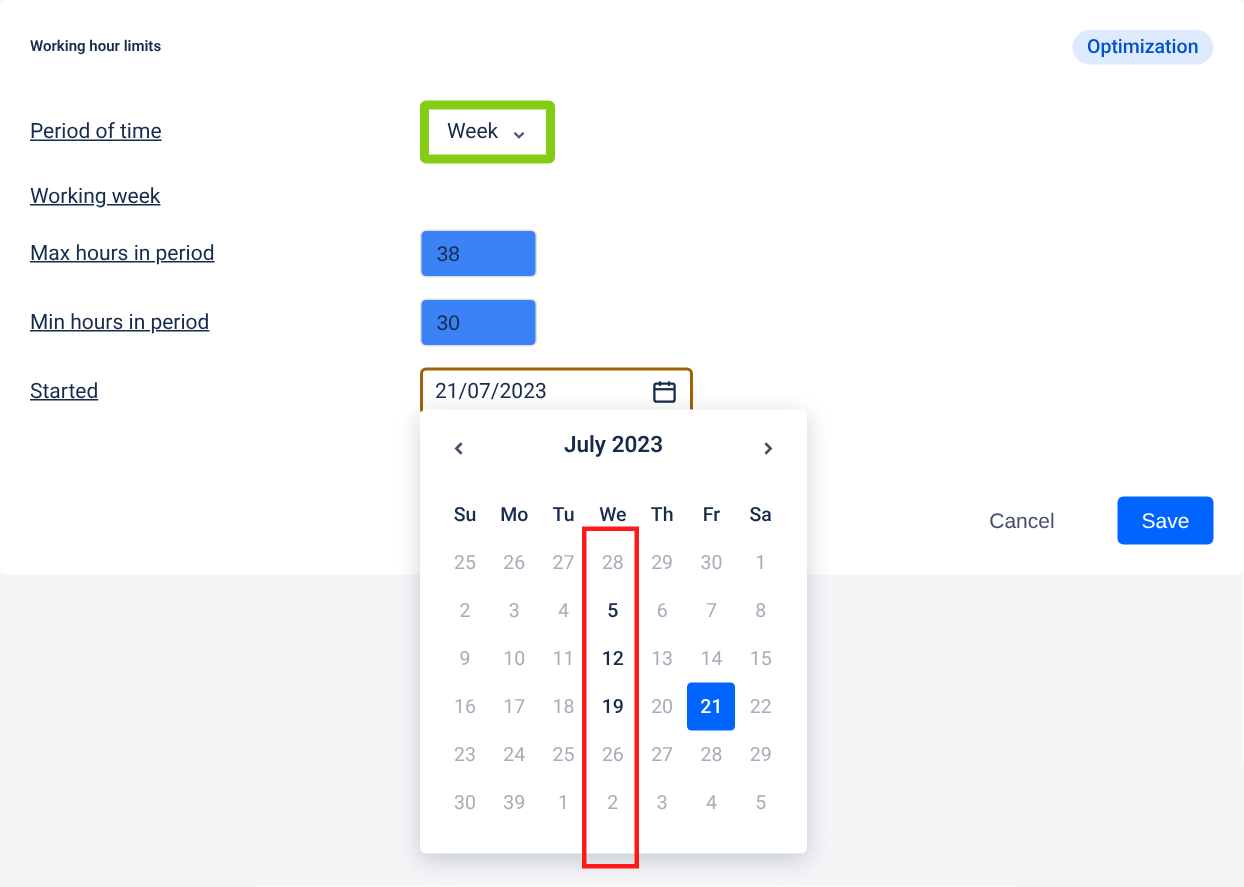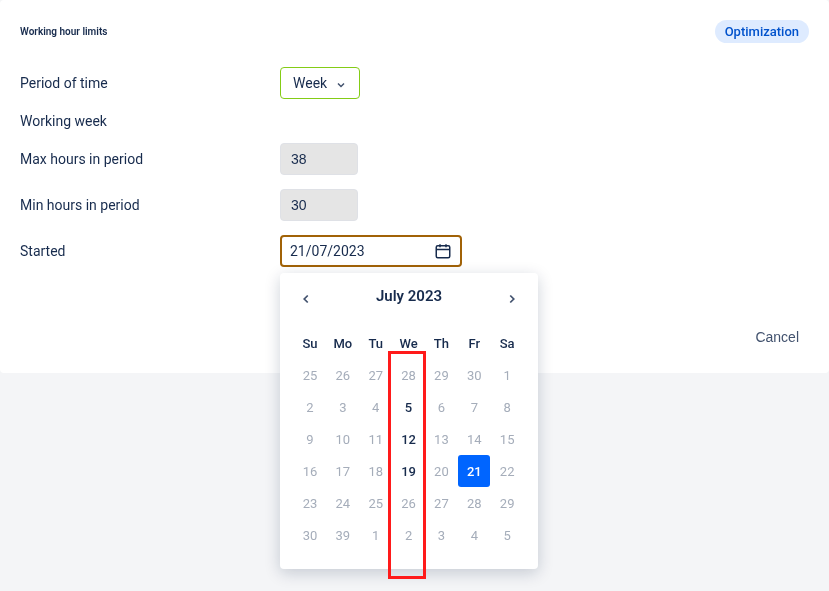--- a/index.html
+++ b/index.html
@@ -42,43 +42,44 @@
     }
     .form-row {
       display: flex;
       align-items: center;
       margin-bottom: 14px;
     }
     .form-label {
       width: 260px;
       color: #172b4d;
       font-size: 14px;
+      text-decoration: underline;
     }
     .select-like {
       display: inline-flex;
       align-items: flex-end;
       gap: 8px;
-      border: 1px solid #84cc16;
+      border: 6px solid #84cc16;
       border-radius: 4px;
       padding: 7px 12px;
       background: #fff;
       cursor: pointer;
       color: #172b4d;
     }
     .chevron {
       display: inline-flex;
     }
     .input-text {
       border: 1px solid #dfe1e6;
       border-radius: 4px;
       padding: 7px 10px;
       width: 78px;
       color: #172b4d;
       font-size: 14px;
-      background: #e5e5e5;
+      background: #3b82f6;
     }
     .date-input-wrap {
       display: inline-flex;
       align-items: center;
       border: 2px solid #a16207;
       border-radius: 4px;
       padding: 5px 8px;
       gap: 8px;
       width: 182px;
       justify-content: space-between;
@@ -230,20 +231,21 @@
             <line x1="3" y1="10" x2="21" y2="10"></line>
             <line x1="8" y1="3" x2="8" y2="7"></line>
             <line x1="16" y1="3" x2="16" y2="7"></line>
           </svg>
       </span>
     </div>
   </div>
 
   <div class="actions-row">
     <button class="btn-cancel">Cancel</button>
+    <button class="btn-save">Save</button>
   </div>
 </div>
 
 <div class="datepicker">
   <div class="dp-header">
     <span class="dp-nav">
       <svg width="14" height="14" viewBox="0 0 24 24" fill="none" stroke="#42526e" stroke-width="3">
           <polyline points="15 18 9 12 15 6"></polyline>
         </svg>
     </span>

